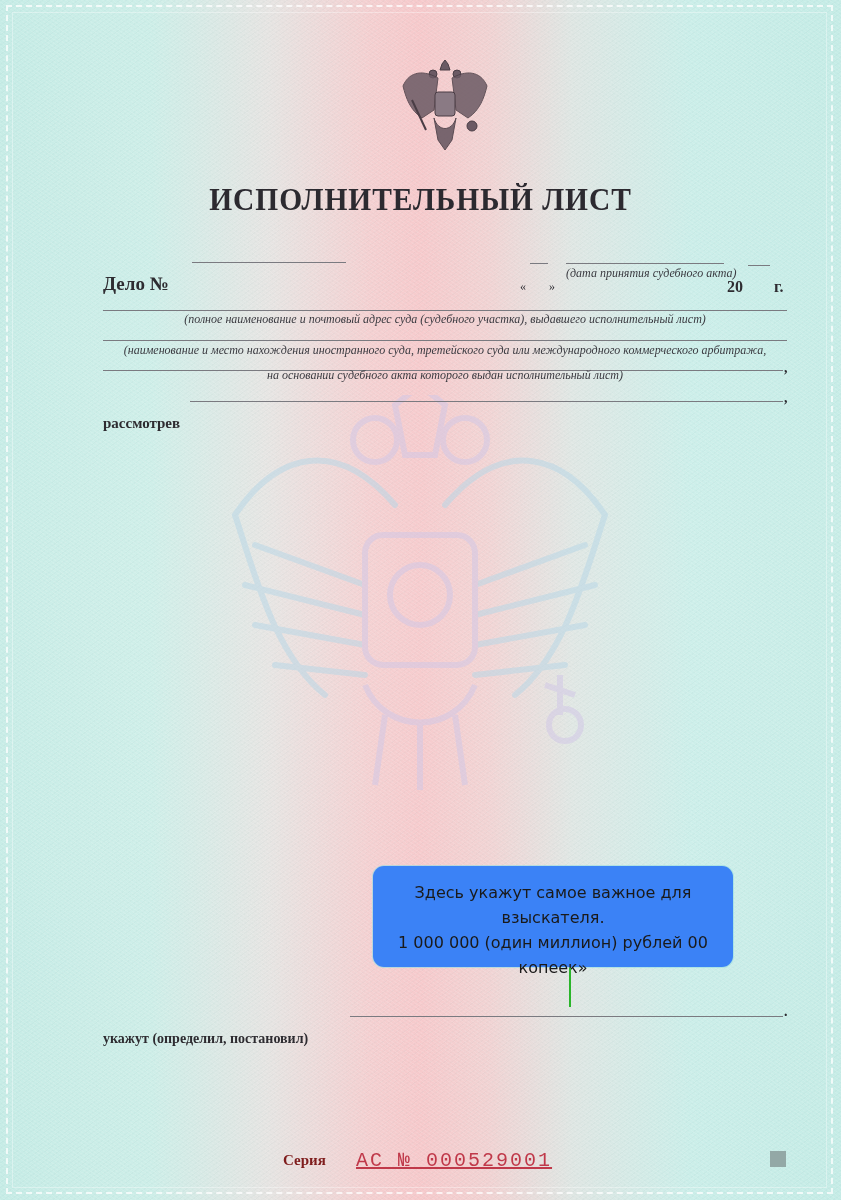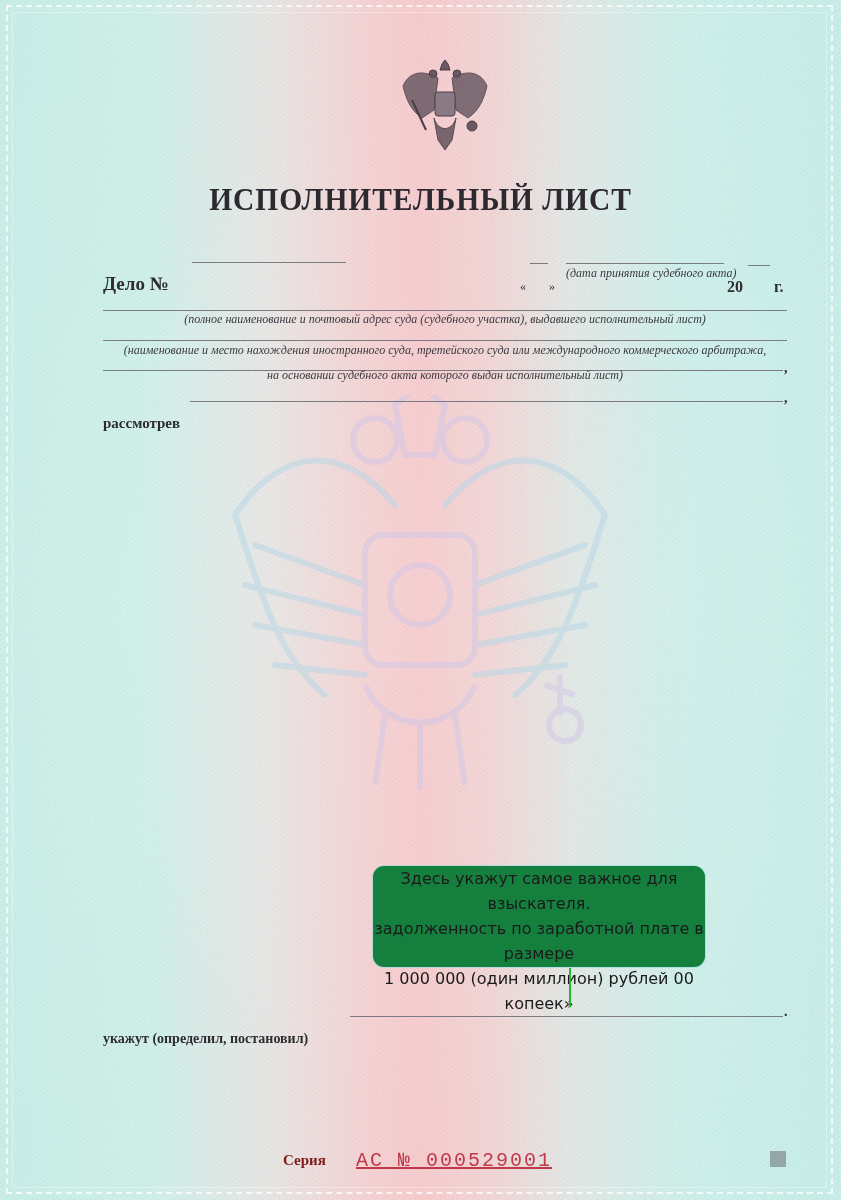--- a/index.html
+++ b/index.html
@@ -39,24 +39,24 @@
     }
     .row { position:absolute; font-weight:bold;margin-top:28px; }
     .label { font-size:19px; font-weight:bold; color:#2e2c31; }
     .line { position:absolute; border-bottom:1px solid #7a7a80; height:0; }
     .caption {
       position:absolute; font-style:italic; font-size:12px; color:#3a3a40;
       text-align:center; white-space:nowrap;
     }
     .comma { position:absolute; font-size:14px; font-weight:bold; }
     .callout {
-      position:absolute; left:373px; top:866px; width:332px; height:101px;
-      background:#15803d; border-radius:11px;
+      position:absolute; left:373px; top:866px; width:360px; height:101px;
+      background:#3b82f6; border-radius:11px;
       font-family:"DejaVu Sans", sans-serif; font-size:16px; line-height:25px;
-      text-align:center; color:#1a1a1a; box-sizing:border-box; padding-top:0;
+      text-align:center; color:#1a1a1a; box-sizing:border-box; padding-top:14px;
       box-shadow:0 0 0 1px rgba(150,220,225,0.6);
     }
     .connector { position:absolute; left:569px; top:968px; width:2px; height:39px; background:#2ab52a; }
     .series-label { position:absolute; left:283px; top:1152px; font-size:15px; font-weight:bold; color:#7f1d1d; }
     .series-number {
       position:absolute; left:356px; top:1149px; font-family:"Liberation Mono", monospace;
       font-size:20px; color:#c0394a; letter-spacing:2px;text-decoration:underline;
     }
     .corner-mark { position:absolute; left:770px; top:1151px; width:16px; height:16px; background:#93a8a6; }
   </style>
@@ -125,21 +125,20 @@
 <div class="line" style="left:103px; top:370px; width:680px;"></div>
 <span class="comma" style="left:784px; top:360px;">,</span>
 <span class="caption" style="left:103px; top:368px; width:684px;">на основании судебного акта которого выдан исполнительный лист)</span>
 
 <span class="row label" style="left:103px; top:387px; font-size:15px;">рассмотрев</span>
 <div class="line" style="left:190px; top:401px; width:593px;"></div>
 <span class="comma" style="left:784px; top:390px;">,</span>
 
 <div class="callout">
   <div>Здесь укажут самое важное для взыскателя.</div>
-  <div>задолженность по заработной плате в размере</div>
   <div>1 000 000 (один миллион) рублей 00 копеек»</div>
 </div>
 <div class="connector"></div>
 
 <span class="row label" style="left:103px; top:1003px; font-size:14px;">укажут (определил, постановил)</span>
 <div class="line" style="left:350px; top:1016px; width:433px;"></div>
 <span class="comma" style="left:784px; top:1004px;">.</span>
 
 <span class="series-label">Серия</span>
 <span class="series-number">АС № 000529001</span>

